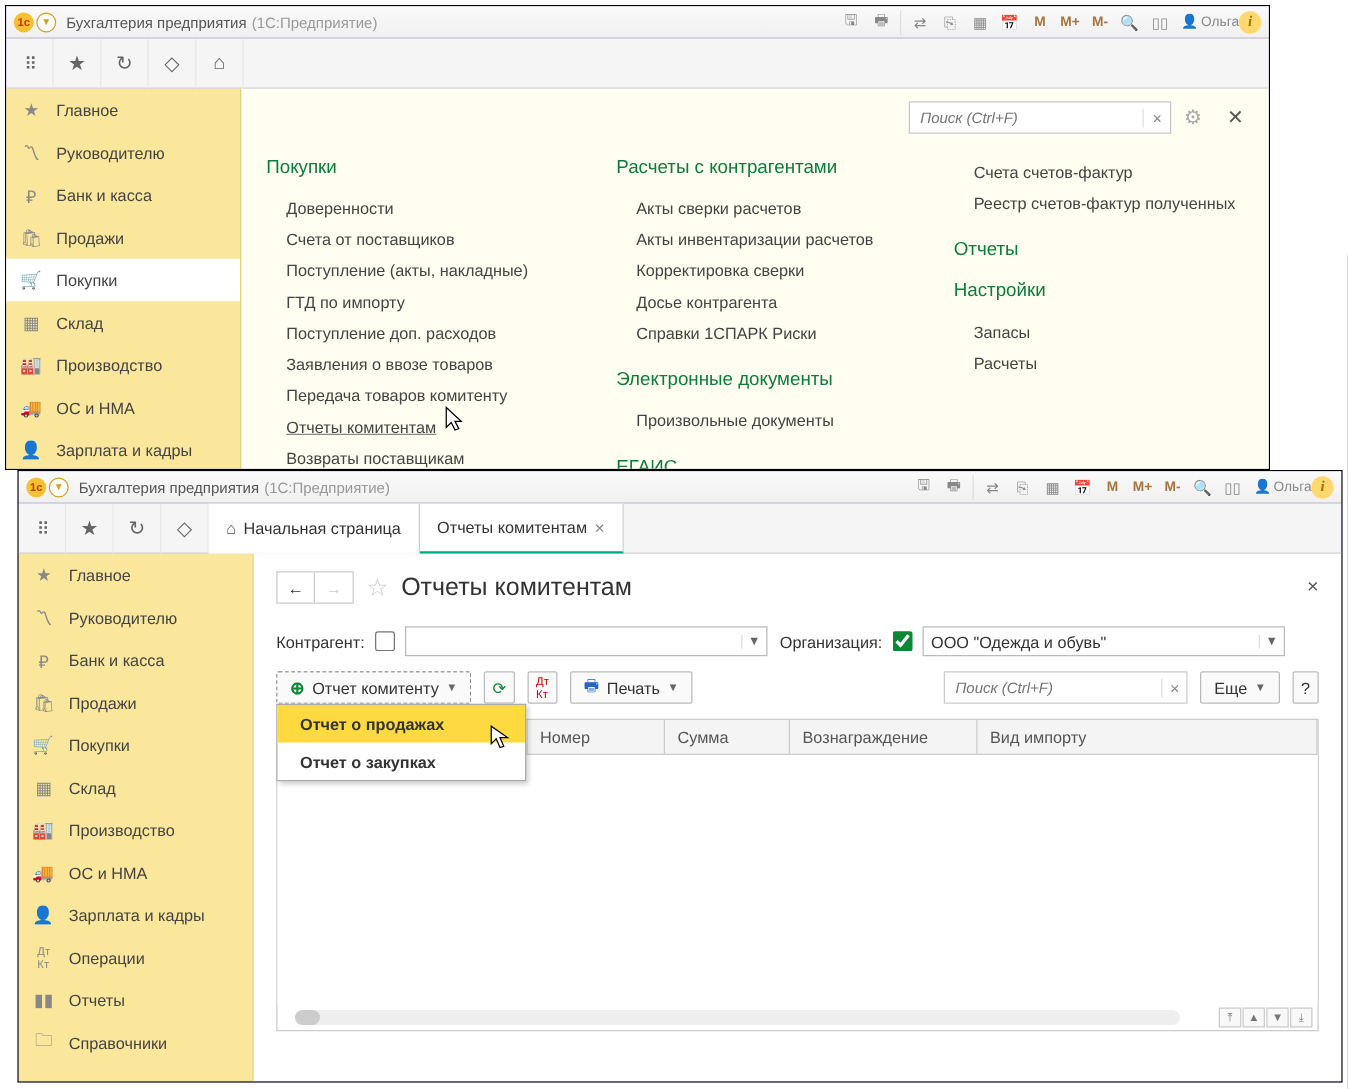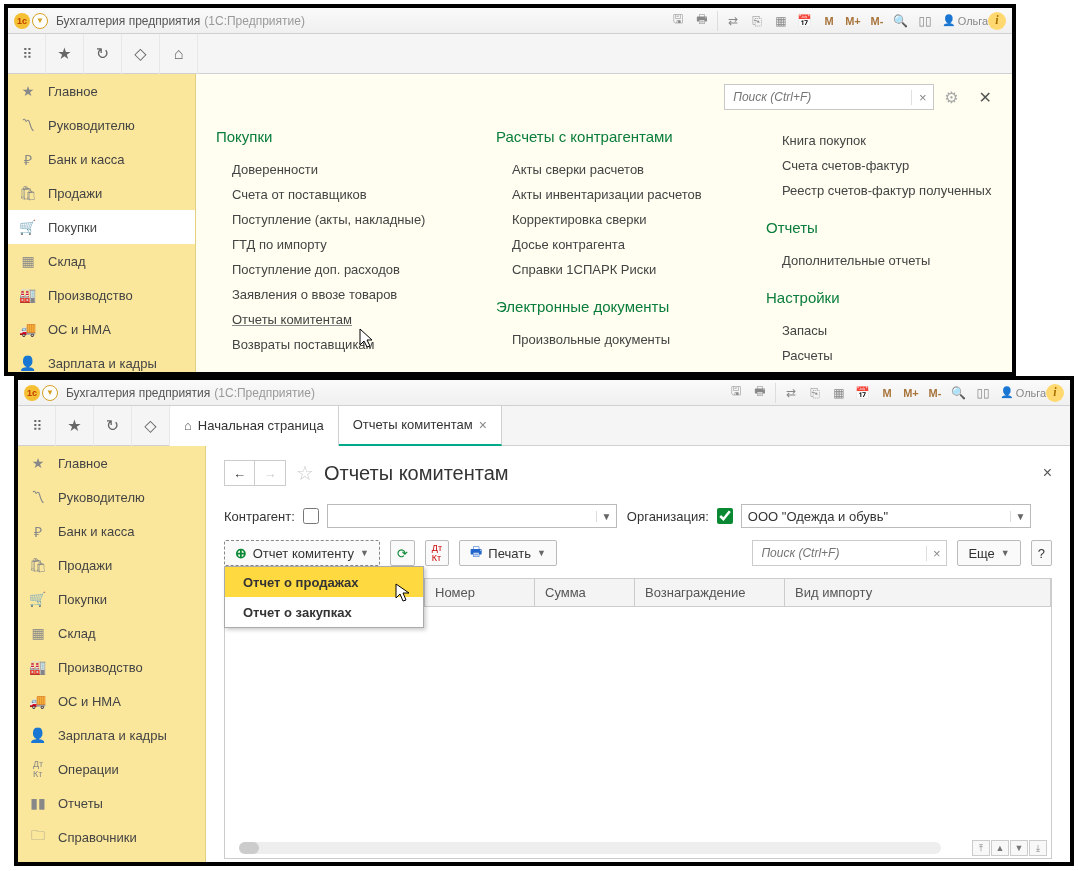--- a/index.html
+++ b/index.html
@@ -1,19 +1,19 @@
 <!DOCTYPE html>
 <html><head>
 <meta charset="utf-8">
 <style>
 * { box-sizing: border-box; margin: 0; padding: 0; font-family: Arial, sans-serif; }
 body { background: #fff; font-size: 13px; color: #333; }
 
 
-.window { border: 4px solid #000000; background: #c4b5fd; position: relative; }
+.window { border: 1px solid #000000; background: #c4b5fd; position: relative; }
 .window1 { width: 1012px; height: 372px; margin: 4px; }
 .window2 { width: 1060px; height: 490px; margin: 4px 4px 4px 14px; position: relative; top: -4px; }
 
 
 .titlebar { height: 26px; background: linear-gradient(#fafafa, #f0f0f0); border-bottom: 1px solid #d0d0d0; display: flex; align-items: center; padding: 0 6px; font-size: 12px; }
 .titlebar .logo { width: 16px; height: 16px; background: #f5c033; border-radius: 50%; margin-right: 2px; display: flex; align-items: center; justify-content: center; font-size: 9px; font-weight: bold; color: #c04000;}
 .titlebar .dropdown-circle { width: 16px; height: 16px; background: #fff; border: 1px solid #d4a020; border-radius: 50%; margin-right: 8px; font-size: 8px; color: #d4a020; display: flex; align-items: center; justify-content: center;}
 .titlebar .title { color: #555; }
 .titlebar .subtitle { color: #999; margin-left: 4px; }
 .titlebar .right-icons { margin-left: auto; display: flex; gap: 6px; align-items: center; }
@@ -85,21 +85,21 @@
 .action-right { margin-left: auto; display: flex; gap: 10px; align-items: center;}
 .search-box2 { width: 195px; height: 26px; border: 1px solid #ccc; display: flex; align-items: center;}
 .search-box2 input { border: none; outline: none; flex: 1; padding: 0 8px; font-style: italic; color: #aaa; font-size: 12px;}
 
 
 .dropdown-menu { position: absolute; top: 26px; left: 0; width: 200px; background: #fff; border: 1px solid #aaa; box-shadow: 2px 2px 4px rgba(0,0,0,0.2); z-index: 50;}
 .dropdown-menu .menu-item { height: 30px; display: flex; align-items: center; padding: 0 18px; cursor: pointer; font-size: 13px; font-weight: bold;}
 .dropdown-menu .menu-item.hover { background: #ffd940; }
 
 
-.table-area { border: 1px solid #ccc; height: 281px; position: relative; }
+.table-area { border: 1px solid #ccc; height: 250px; position: relative; }
 .table-head { display: flex; height: 28px; background: #f4f4f4; border-bottom: 1px solid #ccc;}
 .table-head .th { border-right: 1px solid #ccc; display: flex; align-items: center; padding: 0 10px; font-size: 13px; color: #555;}
 .table-body { height: calc(100% - 48px); background: #fff; }
 .h-scroll { position: absolute; bottom: 4px; left: 14px; right: 110px; height: 12px; background: #eee; border-radius: 6px;}
 .h-scroll .thumb { position: absolute; left: 0; width: 20px; height: 12px; background: #ccc; border-radius: 6px;}
 .nav-buttons-stack { position: absolute; bottom: 2px; right: 4px; display: flex; gap: 1px;}
 .nav-buttons-stack .nbtn { width: 18px; height: 16px; border: 1px solid #ccc; background: #f8f8f8; font-size: 9px; display: flex; align-items: center; justify-content: center; color: #777; cursor: pointer;}
 
 .sep { width: 1px; height: 20px; background: #ddd; }
 </style>
@@ -191,41 +191,40 @@
 
       <div class="columns">
         <div class="col" style="width:240px">
           <h3>Покупки</h3>
           <a class="link">Доверенности</a>
           <a class="link">Счета от поставщиков</a>
           <a class="link">Поступление (акты, накладные)</a>
           <a class="link">ГТД по импорту</a>
           <a class="link">Поступление доп. расходов</a>
           <a class="link">Заявления о ввозе товаров</a>
+          <a class="link">Передача товаров комитенту</a>
           <a class="link highlighted">Отчеты комитентам</a>
           <a class="link">Возвраты поставщикам</a>
 
         </div>
         <div class="col" style="width:230px">
           <h3>Расчеты с контрагентами</h3>
           <a class="link">Акты сверки расчетов</a>
           <a class="link">Акты инвентаризации расчетов</a>
           <a class="link">Корректировка сверки</a>
           <a class="link">Досье контрагента</a>
           <a class="link">Справки 1СПАРК Риски</a>
           <h3 class="sub-h">Электронные документы</h3>
           <a class="link">Произвольные документы</a>
           <h3 class="sub-h">ЕГАИС</h3>
         </div>
         <div class="col" style="width:230px">
-          <a class="link">Книга покупок</a>
           <a class="link">Счета счетов-фактур</a>
           <a class="link">Реестр счетов-фактур полученных</a>
           <h3 class="sub-h">Отчеты</h3>
-          <a class="link">Дополнительные отчеты</a>
           <h3 class="sub-h">Настройки</h3>
           <a class="link">Запасы</a>
           <a class="link">Расчеты</a>
         </div>
       </div>
 
       <div class="cursor" style="top:253px; left:160px;">
         <svg viewBox="0 0 20 24">
             <path d="M4 2 L4 18 L8 14 L11 20 L14 19 L11 13 L16 13 Z" fill="#fff" stroke="#000" stroke-width="1"></path>
           </svg>

